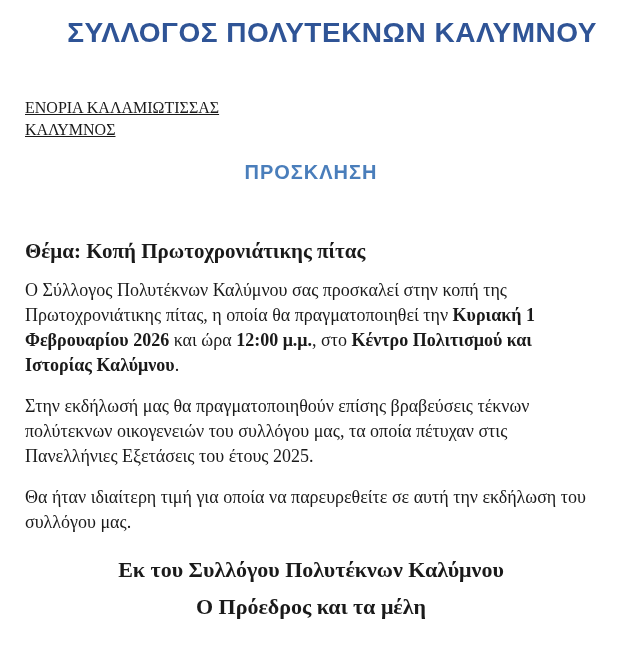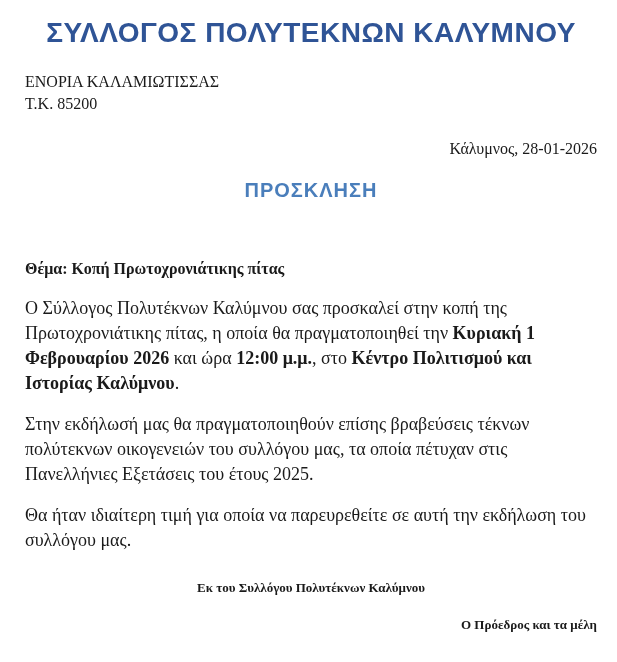--- a/index.html
+++ b/index.html
@@ -19,86 +19,86 @@
   .page {
     width: 617px;
     height: 662px;
     padding: 16px 20px 0 25px;
     background: var(--page-bg);
     font-family: "Liberation Serif", "DejaVu Serif", serif;
     color: var(--body-text);
   }
   .doc-title {
     margin: 0;
-    text-align: center;
+    text-align: right;
     font-family: "Liberation Sans", "DejaVu Sans", sans-serif;
     font-weight: bold;
     font-size: 28px;
     line-height: 33px;
     color: var(--title-blue);
     letter-spacing: 0.5px;
   }
   .sender-block {
-    margin-top: 22px;
+    margin-top: 48px;
     font-size: 16px;
     line-height: 22px;
+    text-decoration: underline;
   }
   .dateline {
     margin-top: 24px;
     text-align: right;
     font-size: 16px;
     line-height: 20px;
   }
   .invitation-heading {
     margin: 20px 0 0 0;
     text-align: center;
     font-family: "Liberation Sans", "DejaVu Sans", sans-serif;
     font-weight: bold;
     font-size: 20px;
     line-height: 22px;
     color: var(--heading-blue);
     letter-spacing: 1px;
   }
   .subject {
     margin: 57px 0 16px 0;
-    font-size: 16px;
+    font-size: 21px;
     line-height: 22px;
     font-weight: bold;
   }
   .body-par {
     margin: 14px 0 0 0;
     font-size: 18px;
     line-height: 25px;
   }
   .body-par + .body-par {
     margin-top: 16px;
   }
   .closing {
     margin: 0;
     text-align: center;
-    font-size: 13px;
+    font-size: 22px;
     line-height: 25px;
     font-weight: bold;
   }
   .closing-first { margin-top: 22px; }
-  .closing-second { margin-top: 12px; text-align: right; }
+  .closing-second { margin-top: 12px; }
 </style>
 </head>
 <body>
 
 <div class="page">
 
   <h1 class="doc-title">ΣΥΛΛΟΓΟΣ ΠΟΛΥΤΕΚΝΩΝ ΚΑΛΥΜΝΟΥ</h1>
 
   <div class="sender-block">
     <div>ΕΝΟΡΙΑ ΚΑΛΑΜΙΩΤΙΣΣΑΣ</div>
-    <div>Τ.Κ. 85200</div>
+    <div>ΚΑΛΥΜΝΟΣ</div>
   </div>
 
-  <div class="dateline">Κάλυμνος, 28-01-2026</div>
 
   <h2 class="invitation-heading">ΠΡΟΣΚΛΗΣΗ</h2>
 
   <p class="subject">Θέμα: Κοπή Πρωτοχρονιάτικης πίτας</p>
 
   <p class="body-par"><span>Ο Σύλλογος Πολυτέκνων Καλύμνου σας προσκαλεί στην κοπή της Πρωτοχρονιάτικης πίτας, η οποία θα πραγματοποιηθεί την </span><strong>Κυριακή 1 Φεβρουαρίου 2026</strong><span> και ώρα </span><strong>12:00 μ.μ.</strong><span>, στο </span><strong>Κέντρο Πολιτισμού και Ιστορίας Καλύμνου</strong><span>.</span></p>
 
   <p class="body-par">Στην εκδήλωσή μας θα πραγματοποιηθούν επίσης βραβεύσεις τέκνων πολύτεκνων οικογενειών του συλλόγου μας, τα οποία πέτυχαν στις Πανελλήνιες Εξετάσεις του έτους 2025.</p>
 
   <p class="body-par">Θα ήταν ιδιαίτερη τιμή για οποία να παρευρεθείτε σε αυτή την εκδήλωση του συλλόγου μας.</p>

